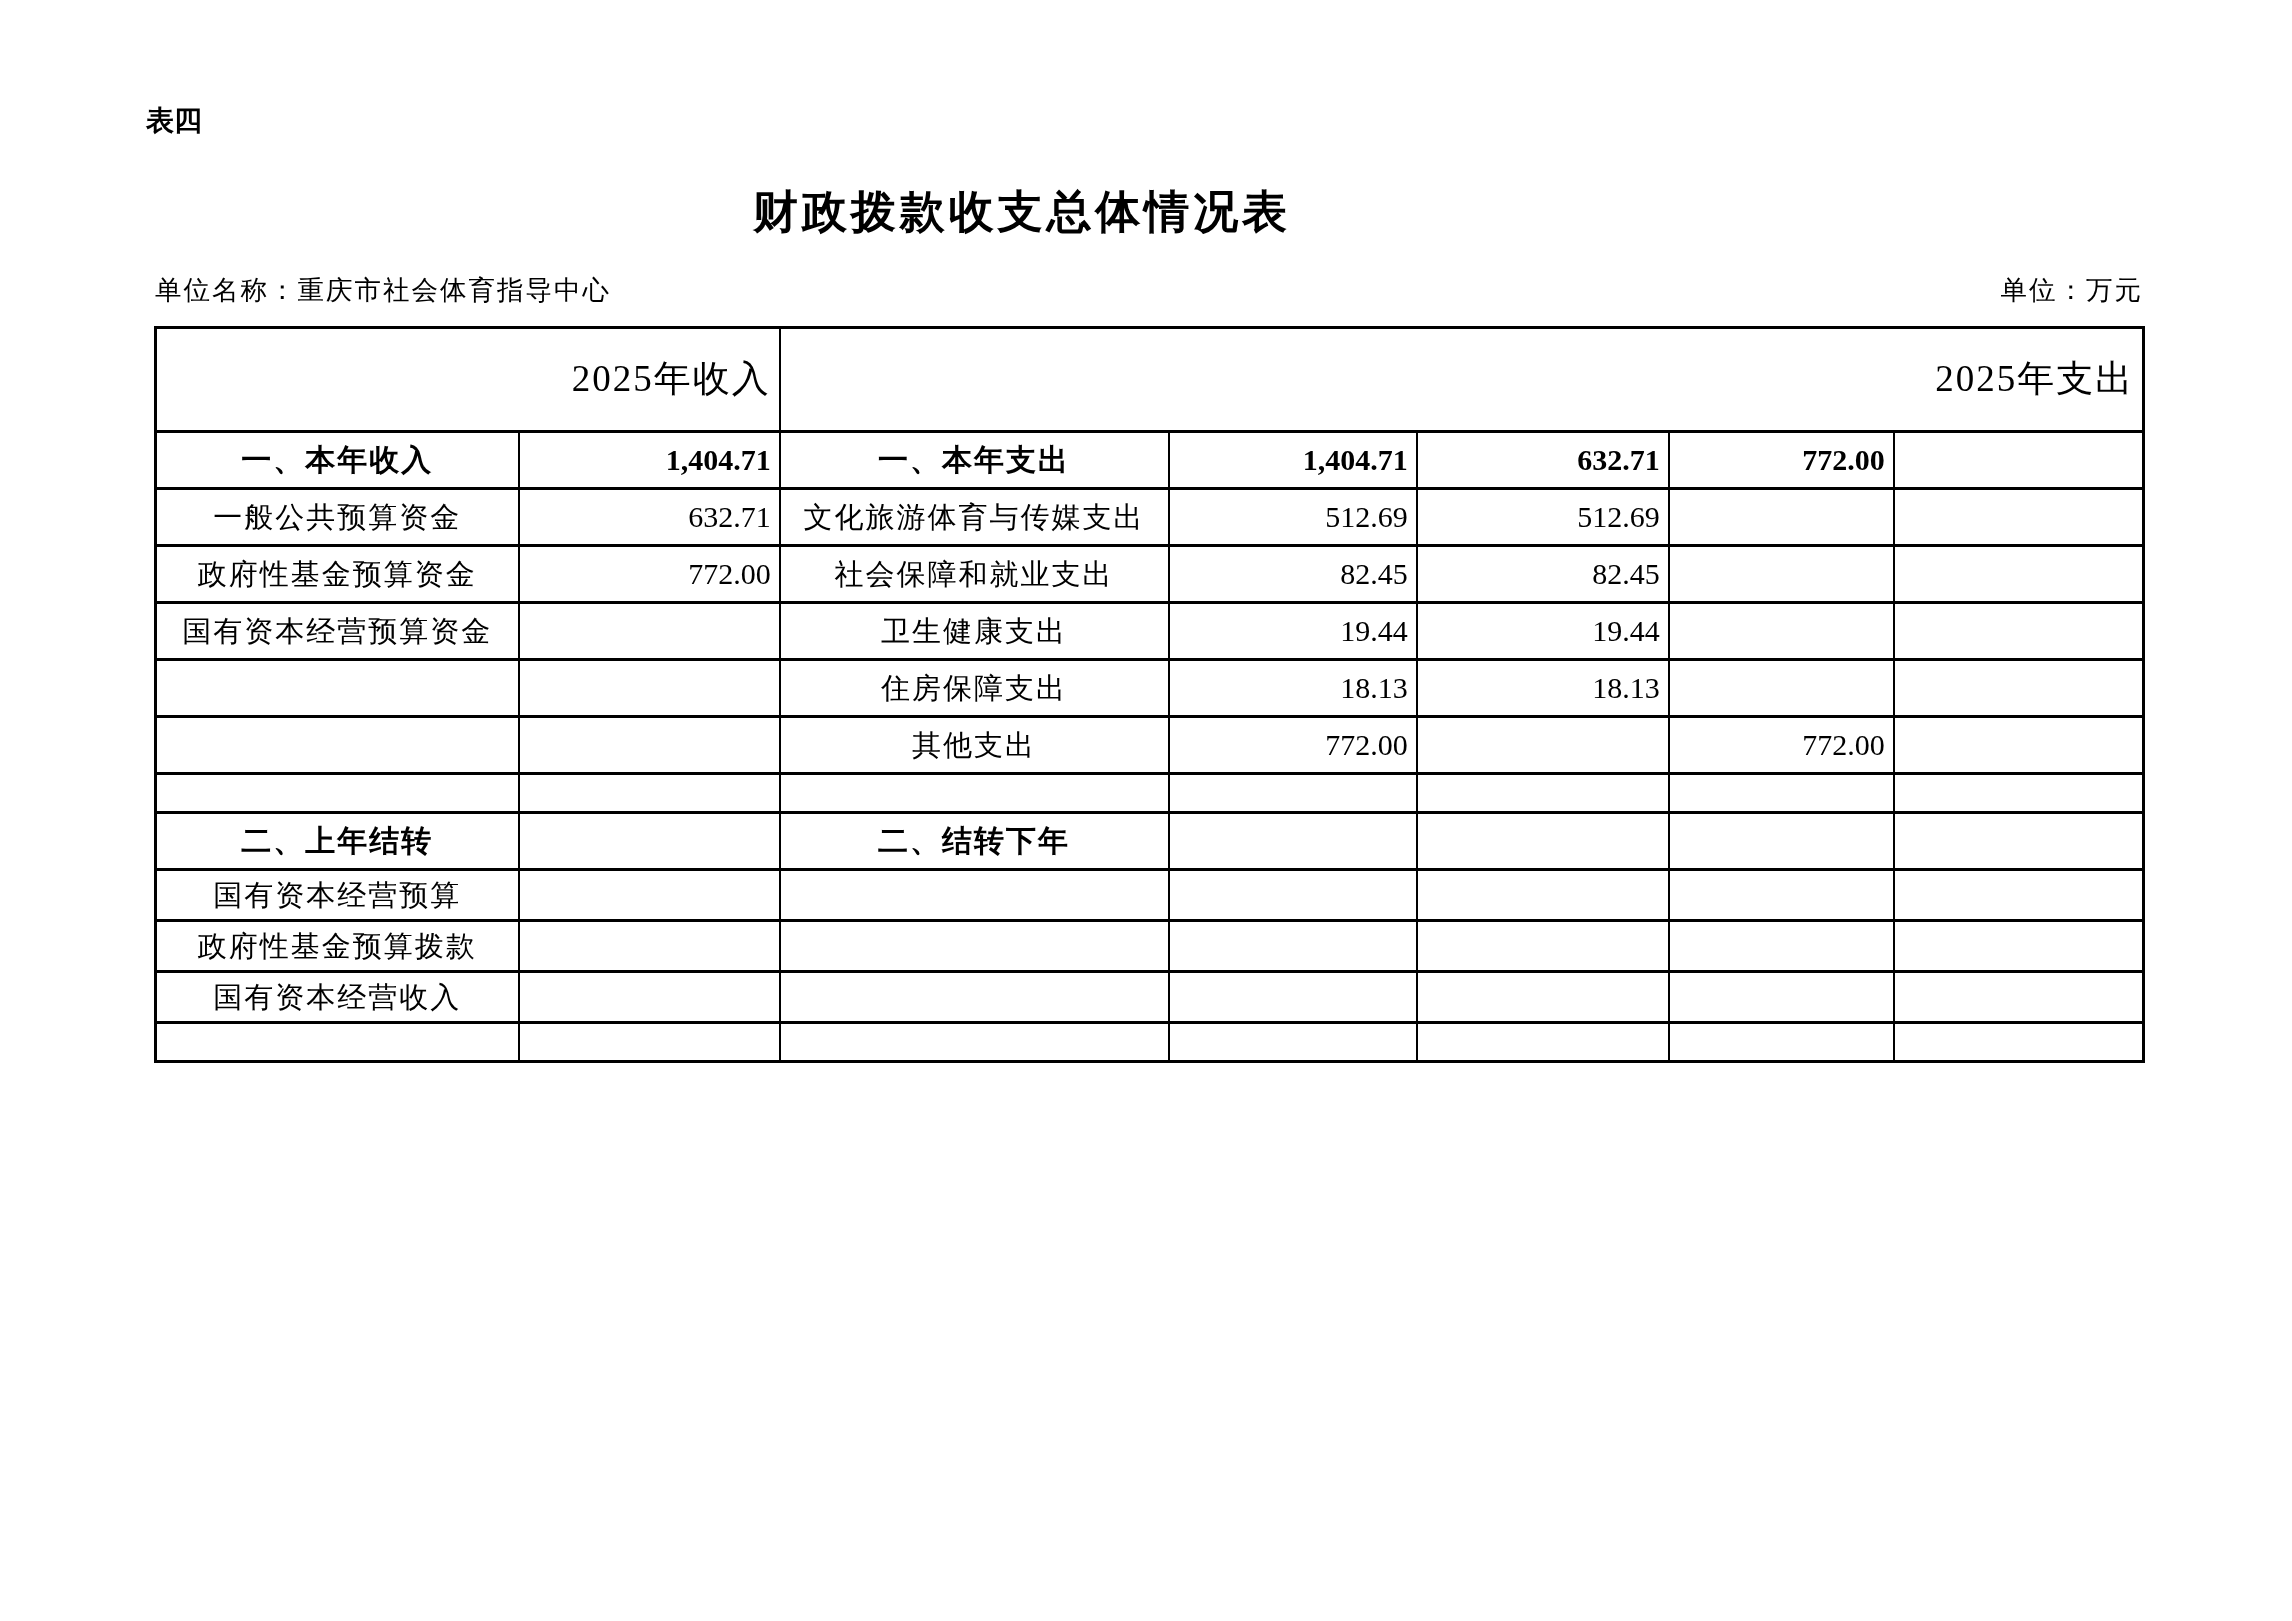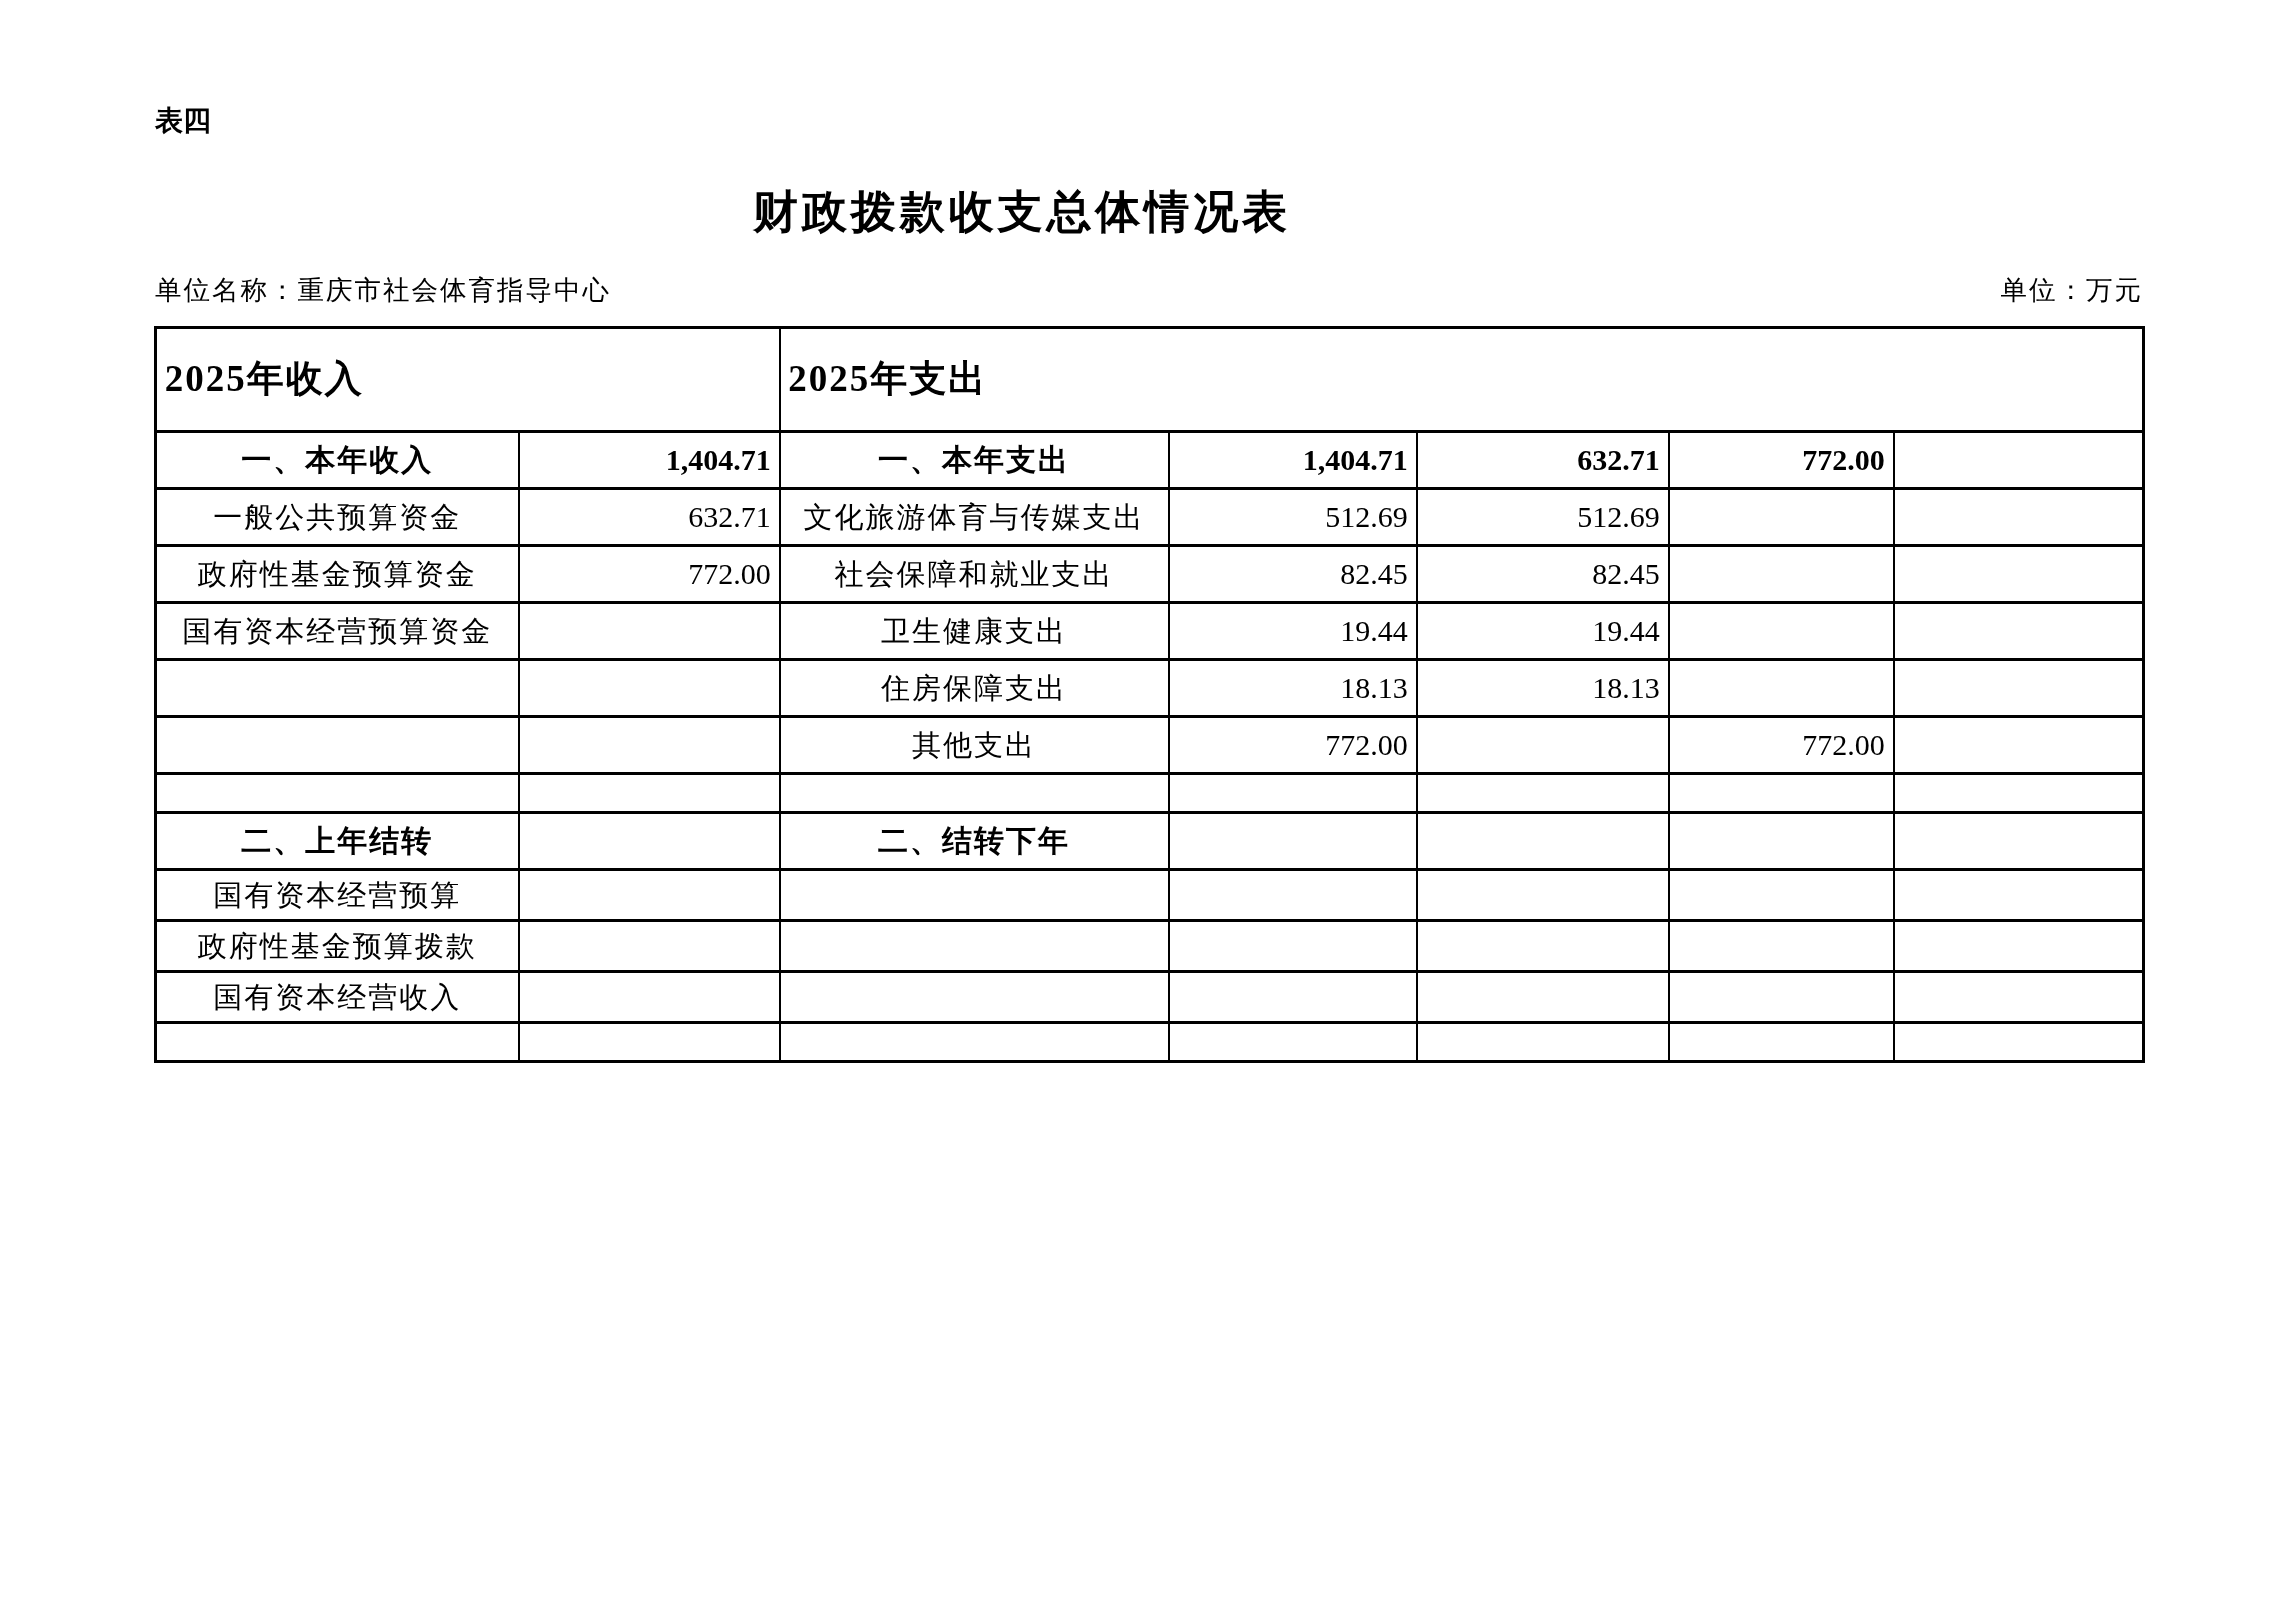--- a/index.html
+++ b/index.html
@@ -9,21 +9,21 @@
   }
   body {
     position: relative;
     width: 2293px;
     height: 1621px;
     font-family: "Liberation Serif", "DejaVu Serif", serif;
     color: #000;
   }
   .sheet-label {
     position: absolute;
-    left: 155px;
+    left: 146px;
     top: 102px;
     font-size: 28px;
     font-weight: bold;
   }
   .doc-title {
     position: absolute;
     left: 0;
     top: 182px;
     width: 2044px;
     margin: 0;
@@ -57,22 +57,22 @@
     border-top-width: 3.9px;
     border-bottom-width: 3.9px;
     padding: 0 7.8px;
     overflow: hidden;
     vertical-align: middle;
     line-height: 1.25;
   }
   tr.h1 { height: 104px; }
   tr.h1 td {
     font-size: 37px;
-    font-weight: bold;
-    text-align: left;
+    font-weight: normal;
+    text-align: right;
     letter-spacing: 2px;
   }
   tr.h2 { height: 108px; }
   td.hc {
     text-align: center;
     font-weight: bold;
     font-size: 34px;
     letter-spacing: 1px;
   }
   tr.std  { height: 57px; }

